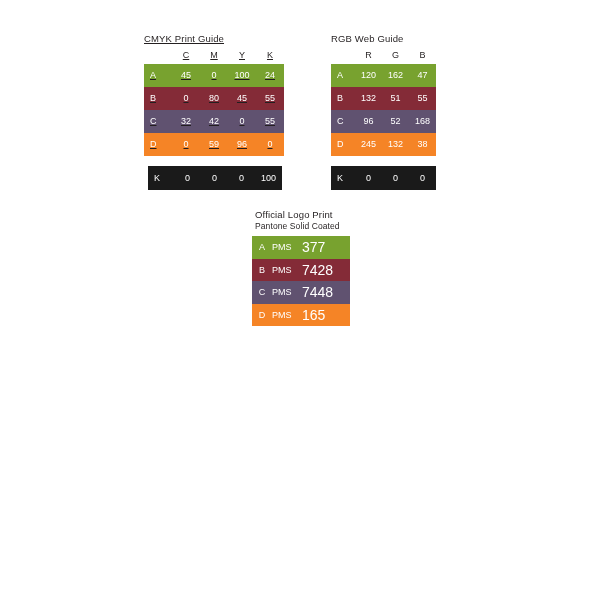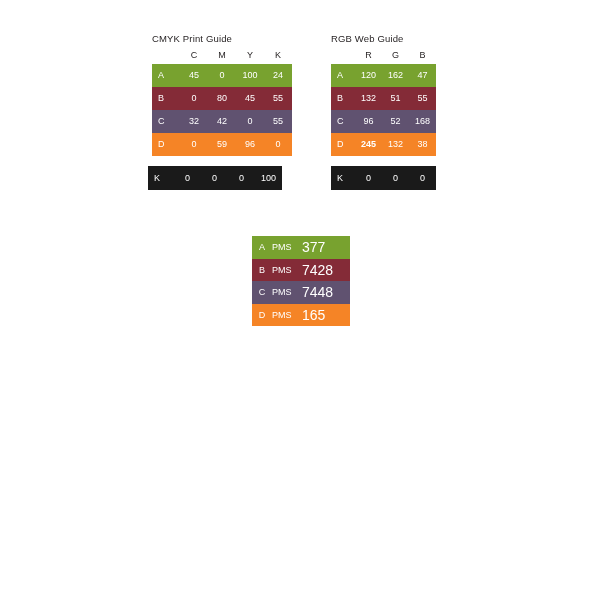--- a/index.html
+++ b/index.html
@@ -125,21 +125,21 @@
     color: #ffffff;
     text-align: right;
     line-height: 22.5px;
   }
 </style>
 </head>
 <body>
 
 <div class="board">
 
-  <div class="panel" style="left:152px; top:33px;">
+  <div class="panel" style="left:144px; top:33px;text-decoration:underline;">
     <div class="panel-title">CMYK Print Guide</div>
 
     <div class="col-head" style="width:140px; margin-top:3px;">
       <div class="ch ch-spacer" style="width:28px;"></div>
       <div class="ch" style="width:28px;">C</div>
       <div class="ch" style="width:28px;">M</div>
       <div class="ch" style="width:28px;">Y</div>
       <div class="ch" style="width:28px;">K</div>
     </div>
 
@@ -216,35 +216,39 @@
 
       <div class="swatch-row" style="background:#605270;">
         <div class="cell cell-label" style="width:24px; padding-left:6px; box-sizing:border-box;">C</div>
         <div class="cell" style="width:27px;">96</div>
         <div class="cell" style="width:27px;">52</div>
         <div class="cell" style="width:27px;">168</div>
       </div>
 
       <div class="swatch-row" style="background:#f58426;">
         <div class="cell cell-label" style="width:24px; padding-left:6px; box-sizing:border-box;">D</div>
-        <div class="cell" style="width:27px;font-weight:bold;">245</div>
+        <div class="cell" style="width:27px;">245</div>
         <div class="cell" style="width:27px;">132</div>
         <div class="cell" style="width:27px;">38</div>
       </div>
 
     </div>
   </div>
 
   <div class="kbar" style="position:absolute; left:331px; top:166px; width:105px;">
     <div class="cell cell-label" style="width:24px; padding-left:6px; box-sizing:border-box;">K</div>
     <div class="cell" style="width:27px;">0</div>
     <div class="cell" style="width:27px;">0</div>
     <div class="cell" style="width:27px;">0</div>
   </div>
 
+  <div class="panel" style="left:255px; top:209px;">
+    <div class="panel-title">Official Logo Print</div>
+    <div class="panel-subtitle">Pantone Solid Coated</div>
+  </div>
 
   <div class="swatch-table" style="position:absolute; left:252px; top:236px; width:98px;">
 
     <div class="pantone-row" style="background:#78a22f;">
       <div class="p-letter">A</div>
       <div class="p-pms">PMS</div>
       <div class="p-num">377</div>
     </div>
 
     <div class="pantone-row" style="background:#842b37;">

